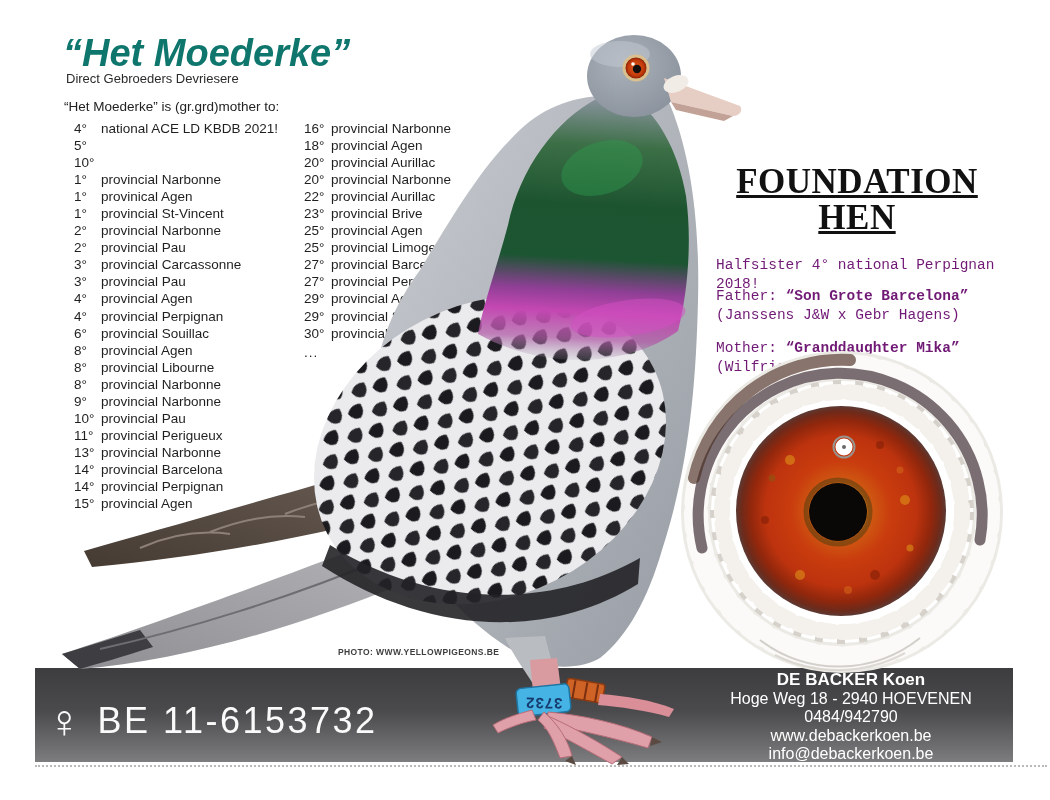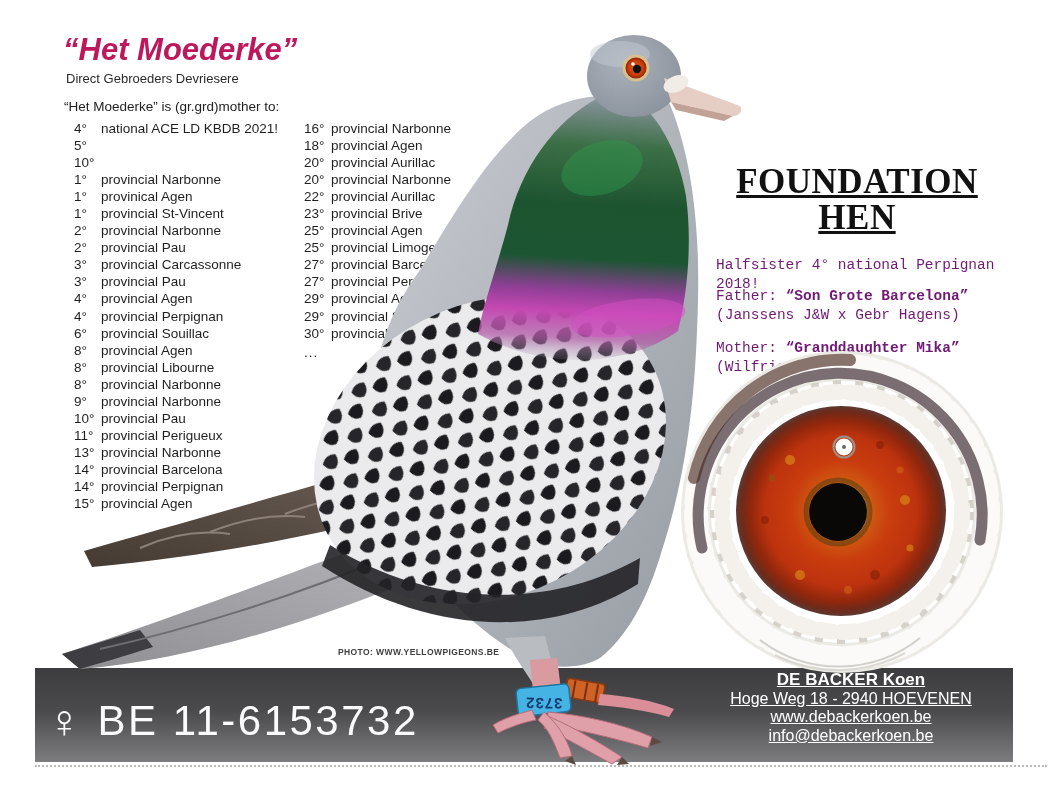--- a/index.html
+++ b/index.html
@@ -1,20 +1,20 @@
 <!DOCTYPE html>
 <html><head>
 <meta charset="utf-8">
 <style>
   html,body{margin:0;padding:0;background:#fff;}
   .page{position:relative;width:1050px;height:800px;background:#ffffff;overflow:hidden;
         font-family:"Liberation Sans",sans-serif;color:#262626;}
   .abs{position:absolute;}
 
-  .title{left:63px;top:32px;font-size:31px;font-weight:bold;font-style:italic;color:#be185d;letter-spacing:0px;}
+  .title{left:63px;top:32px;font-size:38px;font-weight:bold;font-style:italic;color:#0f766e;letter-spacing:0px;}
   .subtitle{left:66px;top:71px;font-size:13px;color:#2b2b2b;}
   .intro{left:64px;top:99px;font-size:13.5px;color:#222;}
 
   .results{top:120px;font-size:13.5px;color:#1f1f1f;}
   .results .row{display:flex;height:17.05px;line-height:17.05px;}
   .results .pos{width:27px;flex:0 0 27px;}
   .results .race{flex:1;white-space:nowrap;}
   .col-left{left:74px;width:235px;}
   .col-right{left:304px;width:180px;}
   .more-dots{margin-top:2px;line-height:17px;letter-spacing:1px;}
@@ -27,22 +27,22 @@
   .father{top:287px;}
   .mother{top:339px;}
   .bname{font-weight:bold;}
 
   .credit{left:330px;top:647px;font-size:8.5px;font-weight:bold;color:#3f3f3f;letter-spacing:0.4px;margin-left:8px;}
 
   .bar{left:35px;top:668px;width:978px;height:94px;
        background:linear-gradient(to bottom,#3d3d3f 0%,#4a4a4c 45%,#7d7d7f 100%);z-index:1;}
   .bar-left{position:absolute;left:12px;top:0;height:100%;display:flex;align-items:center;gap:16px;padding-top:6px;}
   .sex{font-size:46px;color:#fafafa;font-weight:300;line-height:46px;}
-  .ringno{font-size:42px;color:#fafafa;letter-spacing:2.5px;}
-  .bar-right{position:absolute;left:655px;top:2px;width:322px;text-align:center;color:#ffffff;text-decoration:underline;}
+  .ringno{font-size:36px;color:#fafafa;letter-spacing:2.5px;}
+  .bar-right{position:absolute;left:655px;top:2px;width:322px;text-align:center;color:#ffffff;}
   .owner{font-size:17px;font-weight:bold;line-height:20px;}
   .contact-line{font-size:16px;line-height:18.4px;}
   .dotline{left:35px;top:765px;width:1012px;border-top:2px dotted #b9b9b9;height:0;}
 
   svg.artwork{position:absolute;left:0;top:0;z-index:5;pointer-events:none;}
 </style>
 </head>
 <body>
 
 <div class="page">
@@ -252,20 +252,21 @@
   <div class="abs credit">PHOTO: WWW.YELLOWPIGEONS.BE</div>
 
   <div class="abs bar">
     <div class="bar-left">
       <span class="sex">♀</span>
       <span class="ringno">BE 11-6153732</span>
     </div>
     <div class="bar-right">
       <div class="owner">DE BACKER Koen</div>
       <div class="contact-line">Hoge Weg 18 - 2940 HOEVENEN</div>
+      <div class="contact-line">0484/942790</div>
       <div class="contact-line">www.debackerkoen.be</div>
       <div class="contact-line">info@debackerkoen.be</div>
     </div>
   </div>
   <div class="abs dotline"></div>
 
   <svg class="artwork" width="1050" height="800" viewBox="0 0 1050 800">
     <defs>
       <linearGradient id="bodyGrad" x1="0" y1="0" x2="1" y2="1">
         <stop offset="0" stop-color="#c9ccd1"></stop>

